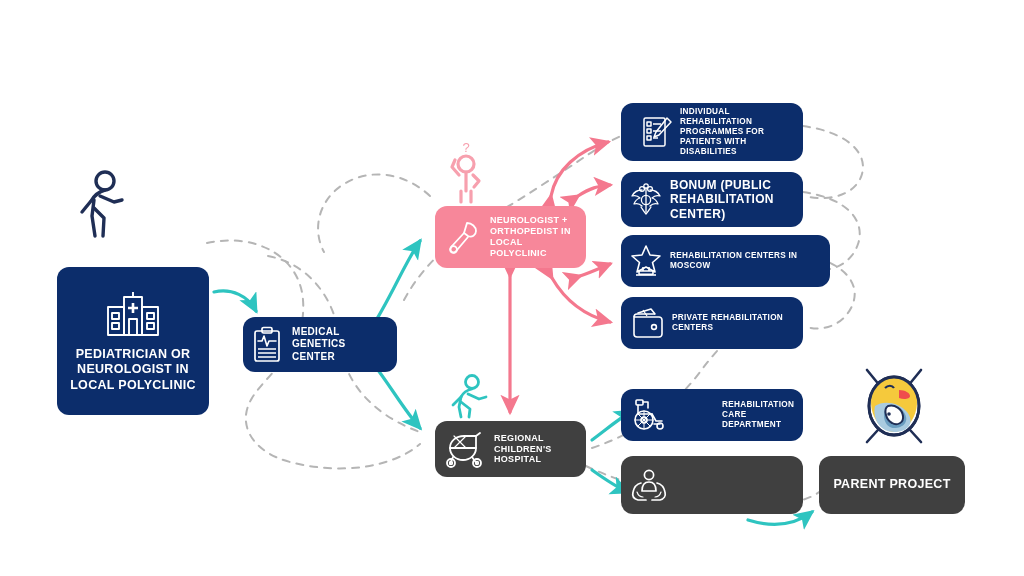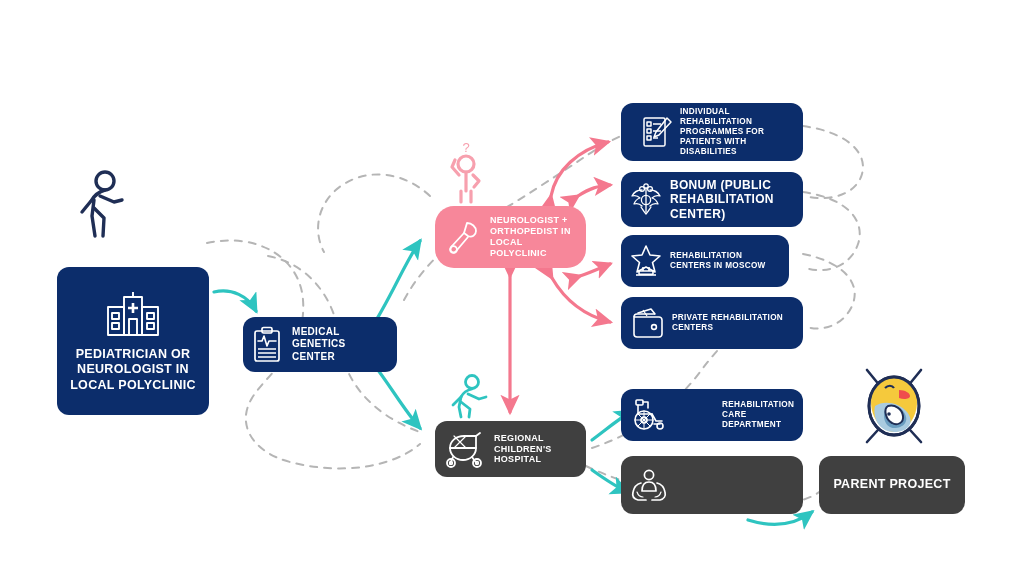--- a/index.html
+++ b/index.html
@@ -6,21 +6,21 @@
   #stage{position:relative;width:1024px;height:576px;background:#ffffff;
          font-family:"Liberation Sans",sans-serif;overflow:hidden;}
   #wires{position:absolute;left:0;top:0;width:1024px;height:576px;}
 
   .node{position:absolute;display:flex;align-items:center;border-radius:12px;
         box-sizing:border-box;}
   .node .ico{flex:0 0 auto;display:flex;align-items:center;justify-content:center;}
   .node .lbl{color:#ffffff;font-weight:bold;letter-spacing:.3px;line-height:1.22;}
 
   .navy{background:#0c2d6b;}
-  .pink{background:#f7879a;border-radius:19px;}
+  .pink{background:#f7879a;}
   .teal{background:#404040;}
 
   .pic{position:absolute;}
 
   
   #n-pediatrician{left:57px;top:267px;width:152px;height:148px;
       flex-direction:column;justify-content:center;padding:10px 8px;}
   #n-pediatrician .lbl{font-size:12.5px;text-align:center;margin-top:10px;}
 
   #n-genetics{left:243px;top:317px;width:154px;height:55px;padding:0 8px;}
@@ -31,21 +31,21 @@
 
   #n-regional{left:435px;top:421px;width:151px;height:56px;padding:0 9px;}
   #n-regional .lbl{font-size:9px;margin-left:8px;}
 
   #n-iprp{left:621px;top:103px;width:182px;height:58px;padding:0 20px;}
   #n-iprp .lbl{font-size:8.2px;margin-left:7px;}
 
   #n-bonum{left:621px;top:172px;width:182px;height:55px;padding:0 8px;}
   #n-bonum .lbl{font-size:12px;margin-left:7px;}
 
-  #n-moscow{left:621px;top:235px;width:168px;height:52px;padding:8px 8px;}
+  #n-moscow{left:621px;top:235px;width:209px;height:52px;padding:8px 8px;}
   #n-moscow .lbl{font-size:8.2px;margin-left:7px;}
 
   #n-private{left:621px;top:297px;width:182px;height:52px;padding:0 8px;}
   #n-private .lbl{font-size:8.2px;margin-left:7px;}
 
   #n-rehabcare{left:621px;top:389px;width:182px;height:52px;padding:0 8px;gap:48px;}
   #n-rehabcare .lbl{font-size:8.2px;margin-left:7px;}
 
   #n-palliative{left:621px;top:456px;width:182px;height:58px;padding:0 8px;}
   #n-palliative .lbl{font-size:8.5px;margin-left:7px;}

